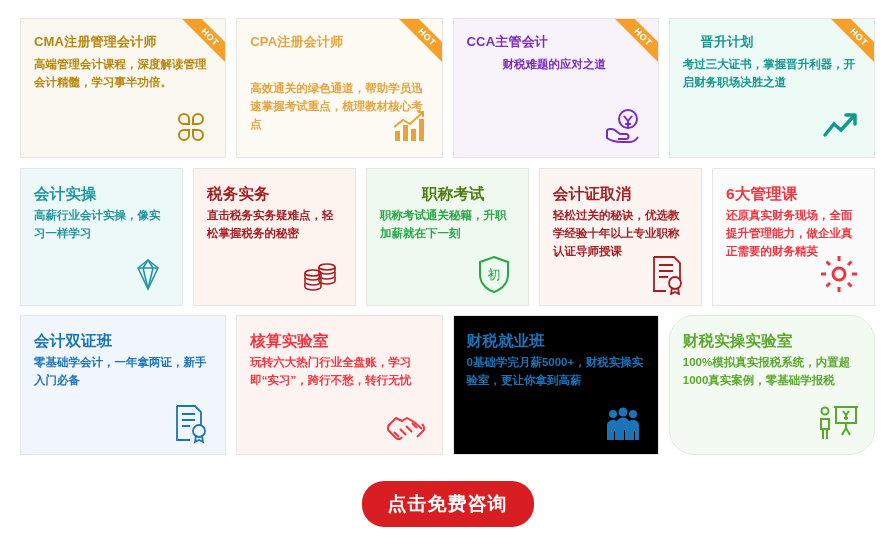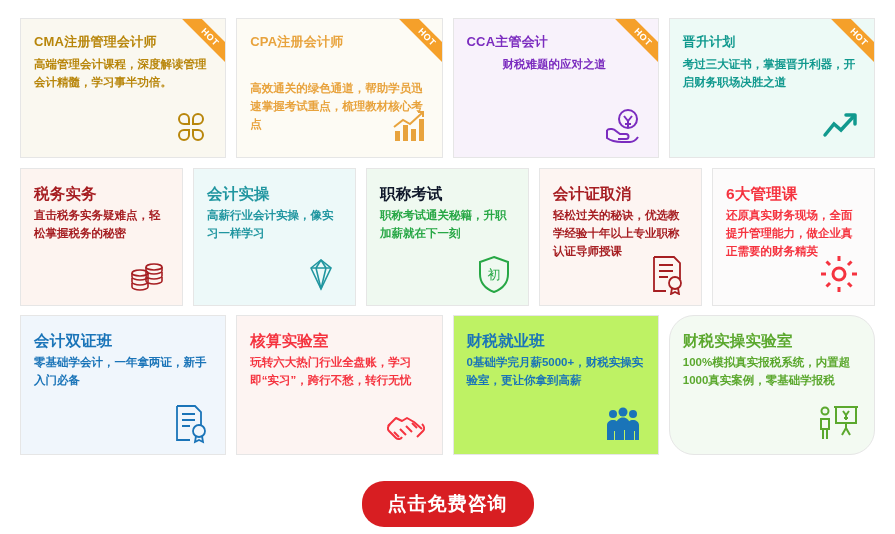--- a/index.html
+++ b/index.html
@@ -146,59 +146,59 @@
             <path d="M22 11l4 5 4-5M26 16v7M23 19h6"></path>
             <path d="M5 25c3-2 7-1 9 1l4 3h6a2.5 2.5 0 0 1 0 5h-8"></path>
             <path d="M5 25v8c4 3 10 4 15 4h8c3 0 6-2 8-5"></path>
           </svg>
         </div>
       </div>
       <div class="card" style="background: rgb(237, 250, 246);">
         <div class="ribbon">
           <div class="ribbon-band" style="background: rgb(245, 160, 42);">HOT</div>
         </div>
-        <div class="card-title" style="color: rgb(17, 153, 142);">晋升计划</div>
+        <div class="card-title" style="color: rgb(17, 153, 142); margin-left: 18px;">晋升计划</div>
         <div class="card-desc" style="color: rgb(17, 153, 142);">考过三大证书，掌握晋升利器，开启财务职场决胜之道</div>
         <div class="icon-slot">
           <svg width="40" height="40" viewBox="0 0 40 40" fill="none" stroke="#11998E" stroke-width="3.5" stroke-linecap="round">
             <path d="M5 28 L14 17 L21 23 L34 9"></path>
             <path d="M26 8 h9 v9" stroke-linejoin="round"></path>
           </svg>
         </div>
       </div>
     </div>
   <div class="row row-mid">
+      <div class="card" style="background: rgb(237, 249, 249);">
+        <div class="card-title" style="color: rgb(33, 150, 160);">会计实操</div>
+        <div class="card-desc" style="color: rgb(33, 150, 160);">高薪行业会计实操，像实习一样学习</div>
+        <div class="icon-slot">
+          <svg width="40" height="40" viewBox="0 0 40 40" fill="none" stroke="#2196A0" stroke-width="1.6">
+            <path d="M10 13 L20 5 L30 13 L20 34 Z"></path>
+            <path d="M10 13h20M20 5l-5 8 5 21 5-21-5-8"></path>
+          </svg>
+        </div>
+      </div>
       <div class="card" style="background: rgb(253, 244, 240);">
         <div class="card-title" style="color: rgb(166, 30, 34);">税务实务</div>
         <div class="card-desc" style="color: rgb(166, 30, 34);">直击税务实务疑难点，轻松掌握税务的秘密</div>
         <div class="icon-slot">
           <svg width="42" height="42" viewBox="0 0 42 42" fill="none" stroke="#A61E22" stroke-width="1.6">
             <ellipse cx="14" cy="20" rx="8" ry="3"></ellipse>
             <path d="M6 20v4c0 1.6 3.6 3 8 3s8-1.4 8-3v-4"></path>
             <path d="M6 25v4c0 1.6 3.6 3 8 3s8-1.4 8-3v-4"></path>
             <path d="M6 30v4c0 1.6 3.6 3 8 3s8-1.4 8-3v-4"></path>
             <ellipse cx="28" cy="14" rx="8" ry="3"></ellipse>
             <path d="M20 14v4c0 1.6 3.6 3 8 3s8-1.4 8-3v-4"></path>
             <path d="M20 19v4c0 1.6 3.6 3 8 3s8-1.4 8-3v-4"></path>
             <path d="M20 24v4c0 1.6 3.6 3 8 3s8-1.4 8-3v-4"></path>
           </svg>
         </div>
       </div>
-      <div class="card" style="background: rgb(237, 249, 249);">
-        <div class="card-title" style="color: rgb(33, 150, 160);">会计实操</div>
-        <div class="card-desc" style="color: rgb(33, 150, 160);">高薪行业会计实操，像实习一样学习</div>
-        <div class="icon-slot">
-          <svg width="40" height="40" viewBox="0 0 40 40" fill="none" stroke="#2196A0" stroke-width="1.6">
-            <path d="M10 13 L20 5 L30 13 L20 34 Z"></path>
-            <path d="M10 13h20M20 5l-5 8 5 21 5-21-5-8"></path>
-          </svg>
-        </div>
-      </div>
       <div class="card" style="background: rgb(239, 249, 240);">
-        <div class="card-title" style="color: #0f172a;">职称考试</div>
+        <div class="card-title" style="color: #4d7c0f; margin-left: 42px;">职称考试</div>
         <div class="card-desc" style="color: rgb(39, 167, 69);">职称考试通关秘籍，升职加薪就在下一刻</div>
         <div class="icon-slot">
           <svg width="40" height="42" viewBox="0 0 40 42" fill="none" stroke="#27A745" stroke-width="2">
             <path d="M20 4 L34 9v12c0 9-6 15-14 18C12 36 6 30 6 21V9z"></path>
             <text x="20" y="26" font-size="13" fill="#27A745" stroke="none" text-anchor="middle" font-family="DejaVu Sans, sans-serif">初</text>
           </svg>
         </div>
       </div>
       <div class="card" style="background: rgb(253, 245, 242);">
         <div class="card-title" style="color: rgb(166, 30, 34);">会计证取消</div>
@@ -243,21 +243,21 @@
         <div class="card-desc" style="color: rgb(245, 51, 63);">玩转六大热门行业全盘账，学习即“实习”，跨行不愁，转行无忧</div>
         <div class="icon-slot">
           <svg width="44" height="40" viewBox="0 0 44 40" fill="none" stroke="#F5333F" stroke-width="2" stroke-linejoin="round">
             <path d="M4 22l8-8 6 3 5-3 7 4 8 7"></path>
             <path d="M10 28l5 5M16 25l6 6M22 22l6 6M28 19l5 5"></path>
             <path d="M6 20c-2 2-3 5-1 7l7 7c2 2 5 1 6-1"></path>
             <path d="M38 20c2 2 3 5 1 7l-6 6"></path>
           </svg>
         </div>
       </div>
-      <div class="card" style="background: #bef264;">
+      <div class="card" style="background: #000000;">
         <div class="card-title" style="color: rgb(26, 116, 184);">财税就业班</div>
         <div class="card-desc" style="color: rgb(26, 116, 184);">0基础学完月薪5000+，财税实操实验室，更让你拿到高薪</div>
         <div class="icon-slot">
           <svg width="42" height="40" viewBox="0 0 42 40" fill="#1A74B8">
             <circle cx="11" cy="10" r="4"></circle>
             <path d="M5 36V21c0-3 3-5 6-5s6 2 6 5v15h-4v-9h-1v9z"></path>
             <circle cx="21" cy="8" r="4.5"></circle>
             <path d="M14.5 36V19c0-3 3-5.5 6.5-5.5S27.5 16 27.5 19v17h-4.5v-10h-1v10z"></path>
             <circle cx="31" cy="10" r="4"></circle>
             <path d="M25 36V21c0-3 3-5 6-5s6 2 6 5v15h-4v-9h-1v9z"></path>

